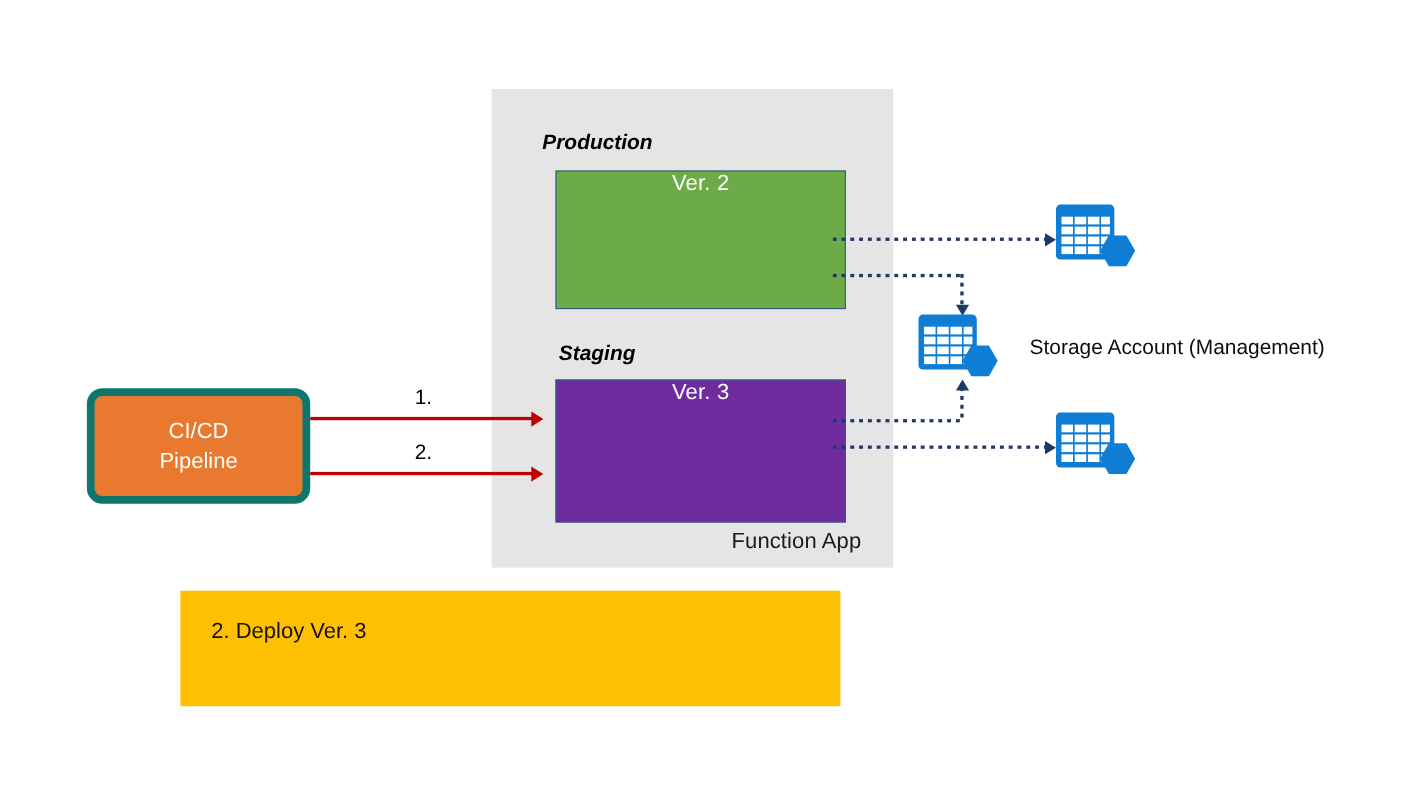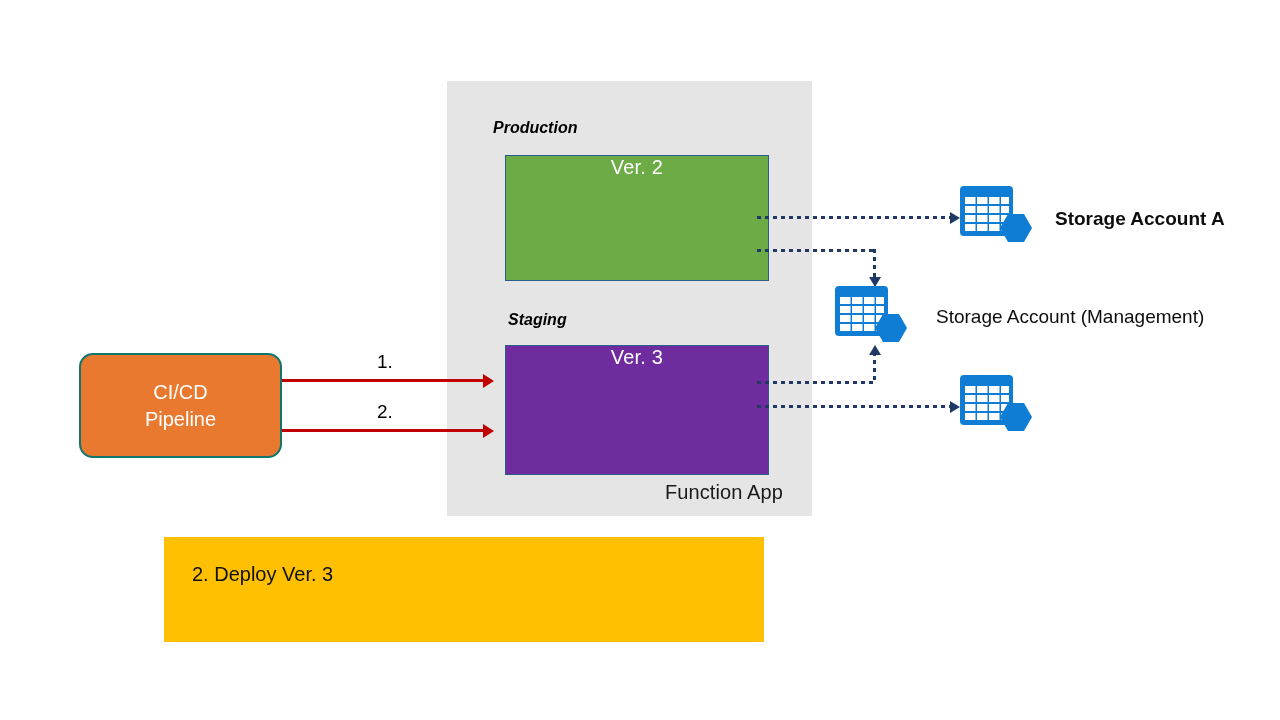--- a/index.html
+++ b/index.html
@@ -33,21 +33,21 @@
     left: 665px;
     top: 481px;
     font-size: 20px;
     color: #1a1a1a;
     letter-spacing: .1px;
     white-space: nowrap;
   }
 
   
   .slot-label {
-    font-size: 16px;
+    font-size: 19px;
     font-weight: bold;
     font-style: italic;
     color: #000000;
     white-space: nowrap;
   }
   #production-label { left: 493px; top: 119px; }
   #staging-label    { left: 508px; top: 311px; }
 
   
   .version-box {
@@ -76,21 +76,21 @@
     background: #6f2c9f;
   }
 
   
   #cicd-pipeline-box {
     left: 79px;
     top: 353px;
     width: 203px;
     height: 105px;
     background: #e8792f;
-    border: 2px solid #0f766e;
+    border: 7px solid #0f766e;
     border-radius: 14px;
     box-sizing: border-box;
     display: flex;
     flex-direction: column;
     align-items: center;
     justify-content: center;
     color: #ffffff;
     font-size: 20px;
     line-height: 1.35;
   }
@@ -262,21 +262,20 @@
         <rect x="31" y="33" width="10.5" height="7"></rect>
         <rect x="43" y="33" width="8" height="7"></rect>
         <rect x="7" y="42" width="10.5" height="7"></rect>
         <rect x="19" y="42" width="10.5" height="7"></rect>
         <rect x="31" y="42" width="10.5" height="7"></rect>
         <rect x="43" y="42" width="8" height="7"></rect>
       </g>
       <polygon points="50,32 66,32 74,46 66,60 50,60 42,46" fill="#0f7dd3"></polygon>
     </svg>
   </div>
-  <div class="abs storage-label bold" id="storage-label-a">Storage Account A</div>
 
   <div class="abs storage-icon" id="storage-icon-mgmt">
     <svg viewBox="0 0 76 76" width="76" height="76" aria-hidden="true">
       <rect x="2" y="4" width="53" height="50" rx="4" ry="4" fill="#0f7dd3"></rect>
       <g fill="#ffffff">
         <rect x="7" y="15" width="10.5" height="7"></rect>
         <rect x="19" y="15" width="10.5" height="7"></rect>
         <rect x="31" y="15" width="10.5" height="7"></rect>
         <rect x="43" y="15" width="8" height="7"></rect>
         <rect x="7" y="24" width="10.5" height="7"></rect>

